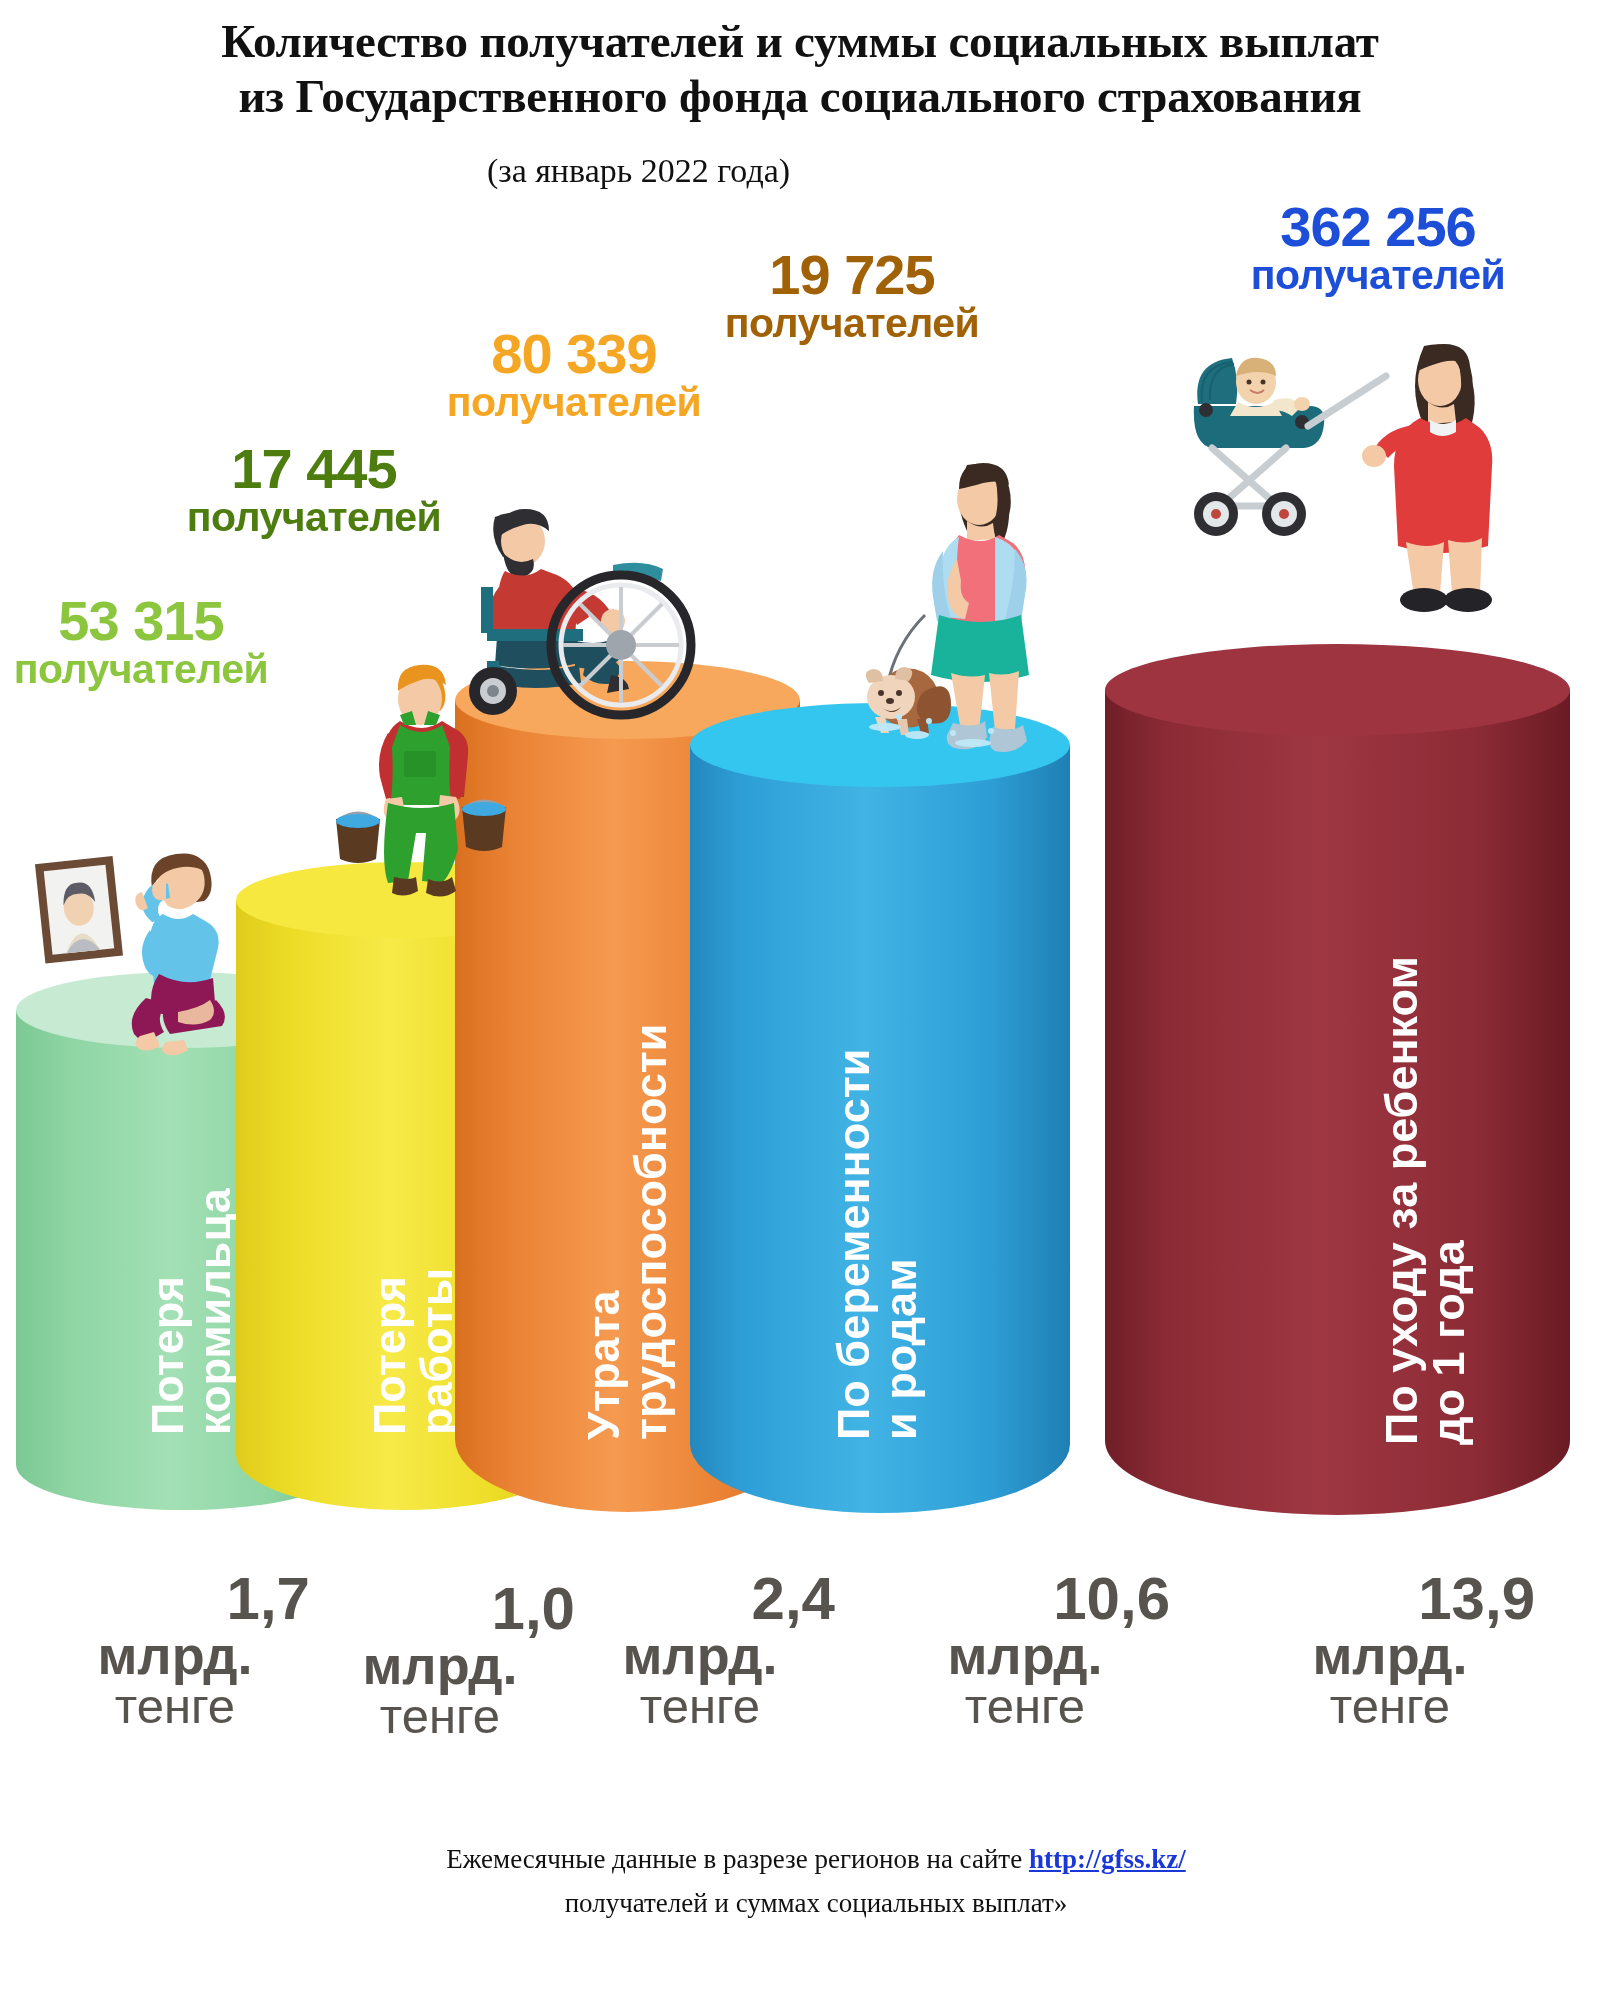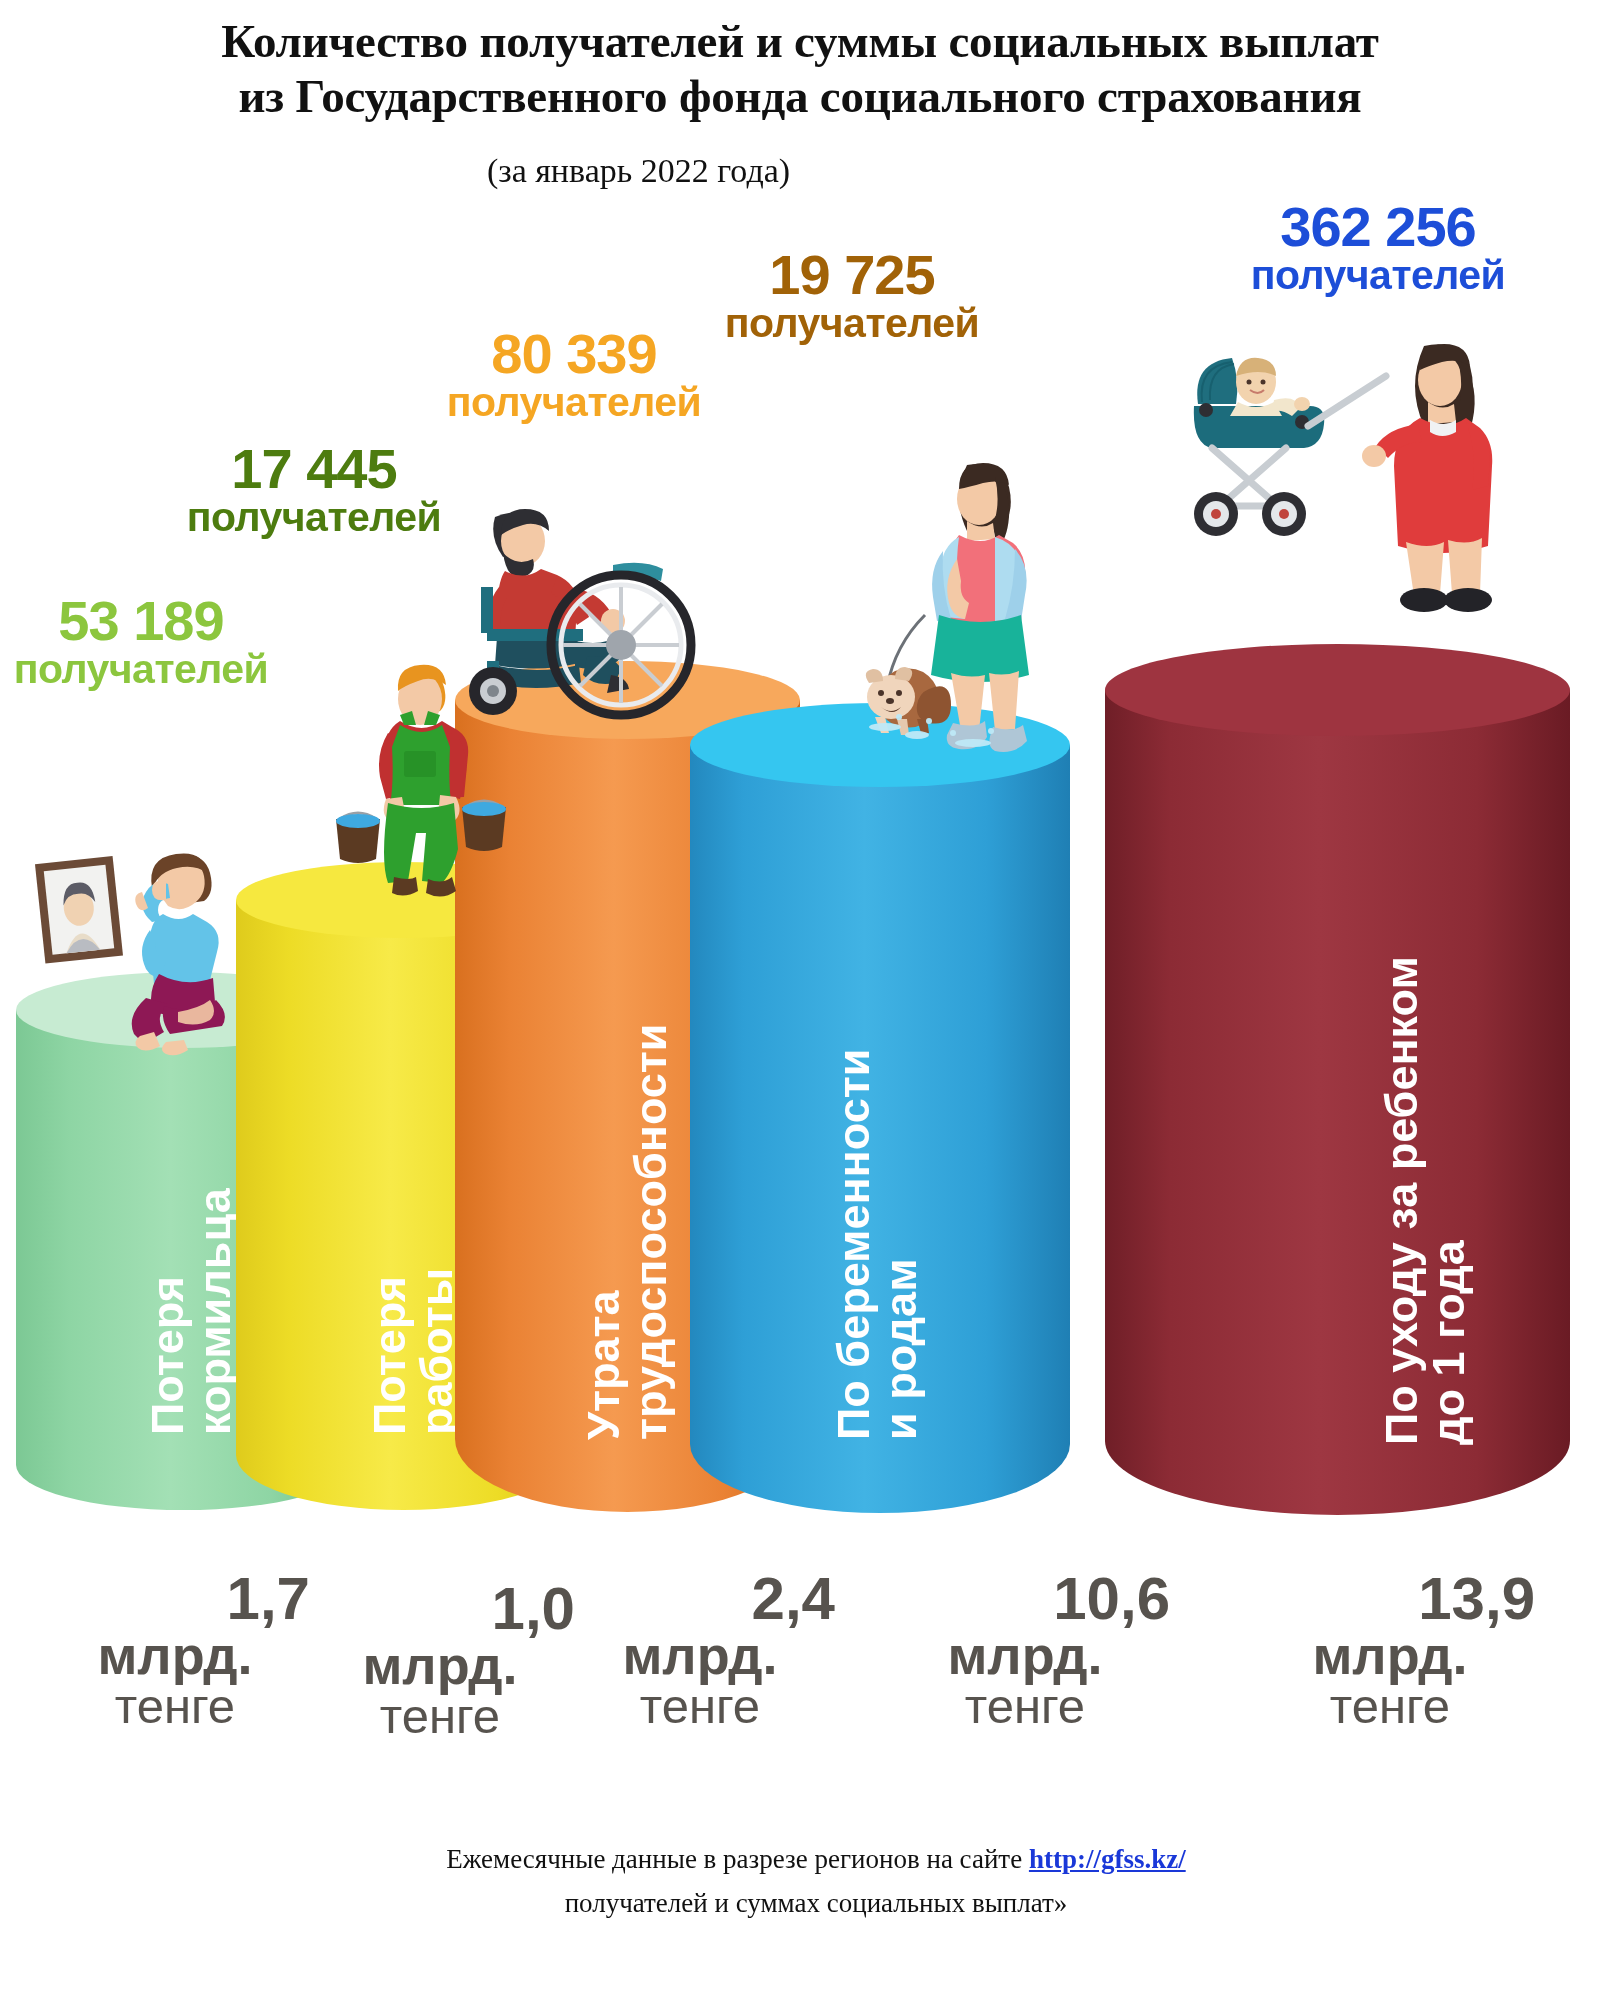--- a/index.html
+++ b/index.html
@@ -324,21 +324,21 @@
 
         <path d="M28 202 q22 8 38 0 l-4 52 l-26 2z" fill="#F3C9A6"></path>
         <path d="M70 200 q20 6 34 -2 l-2 56 l-28 0z" fill="#F3C9A6"></path>
         <ellipse cx="46" cy="260" rx="24" ry="12" fill="#232328"></ellipse>
         <ellipse cx="90" cy="260" rx="24" ry="12" fill="#232328"></ellipse>
       </g>
     </g>
   </svg>
 
   <div class="count-label" style="left:0px;top:592px;width:282px;color:#8CC63E;">
-    <span class="count-num">53 189</span>
+    <span class="count-num">53 315</span>
     <span class="count-word">получателей</span>
   </div>
 
   <div class="count-label" style="left:130px;top:440px;width:368px;color:#4d7c0f;">
     <span class="count-num">17 445</span>
     <span class="count-word">получателей</span>
   </div>
 
   <div class="count-label" style="left:390px;top:325px;width:368px;color:#F5A623;">
     <span class="count-num">80 339</span>

